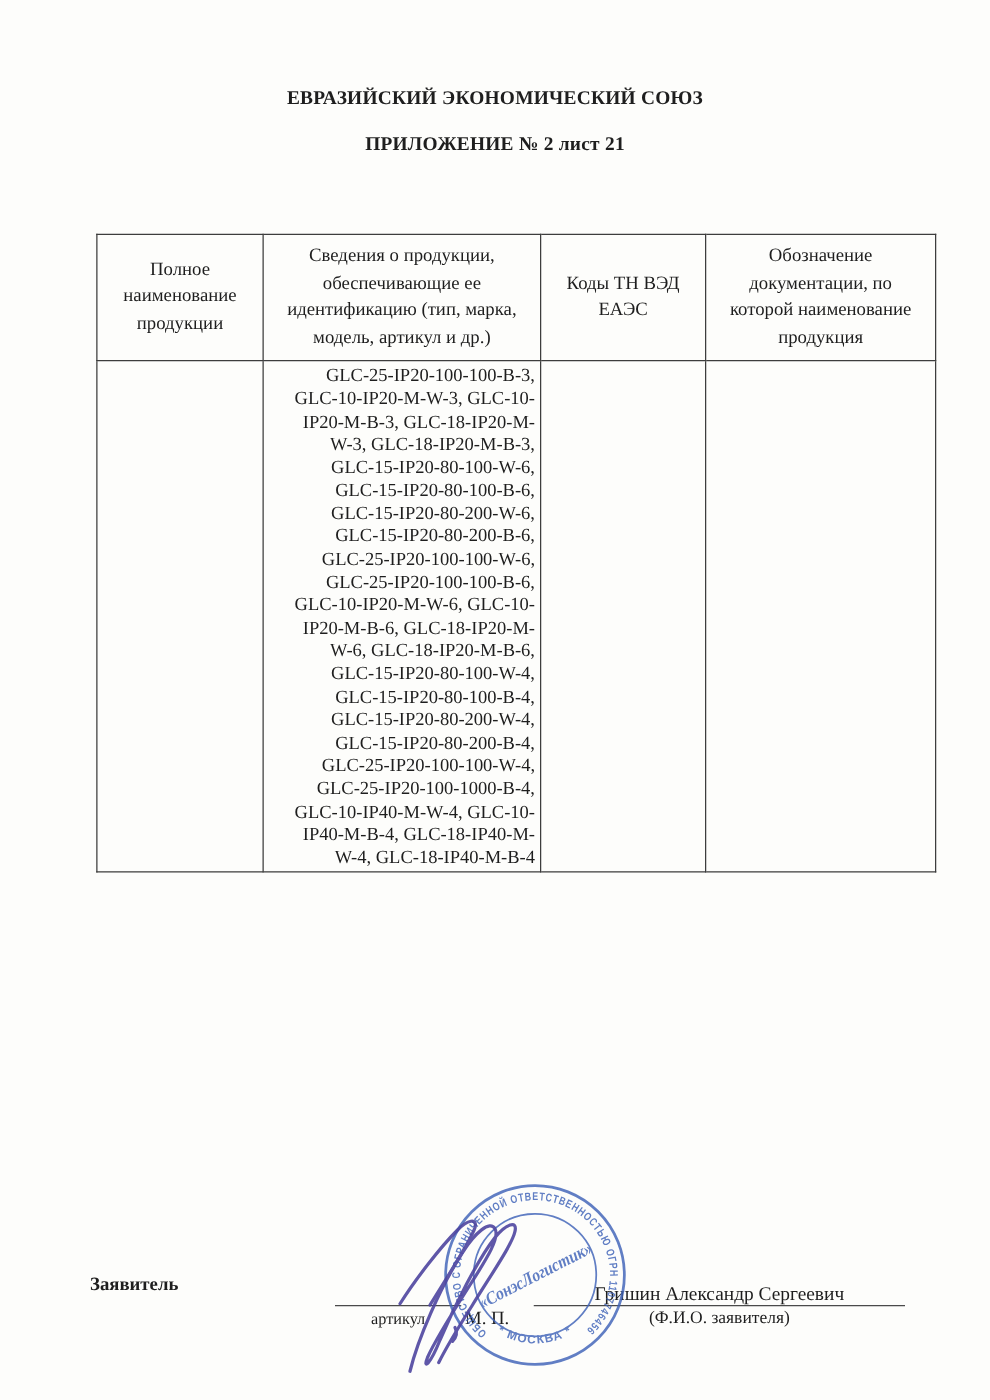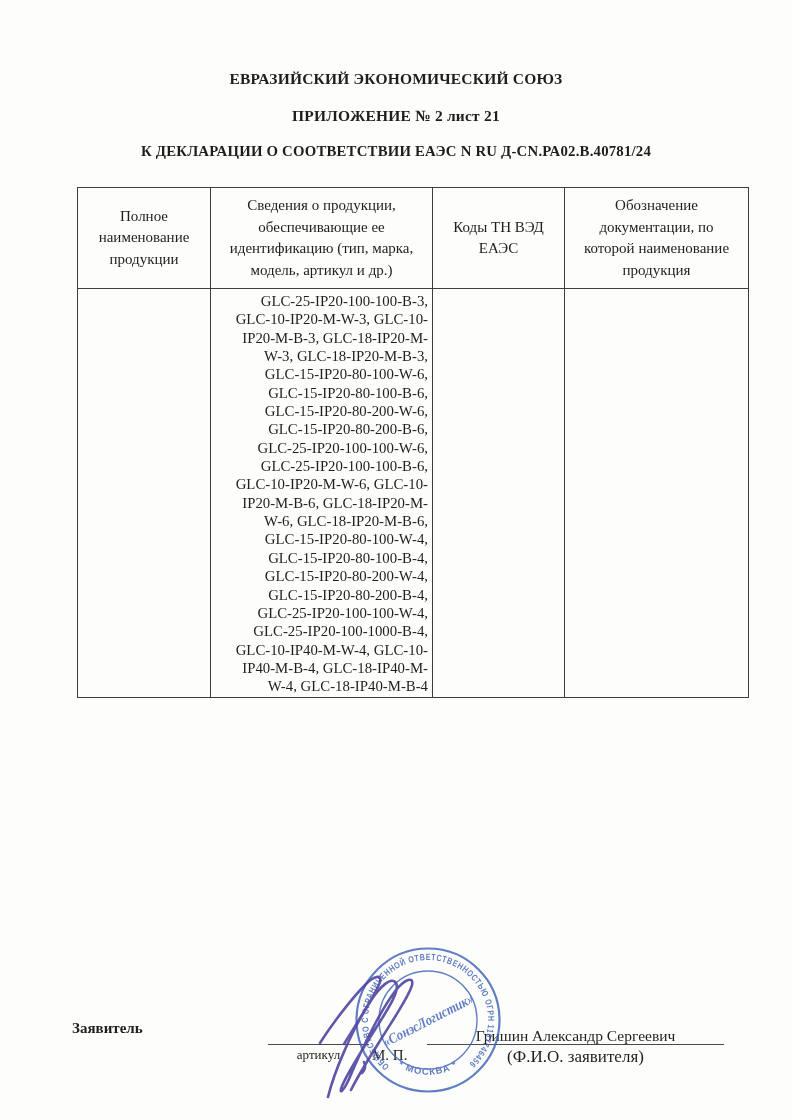--- a/index.html
+++ b/index.html
@@ -27,35 +27,34 @@
     height:405px;vertical-align:top;font-size:14.8px;line-height:18.35px;
   }
   td.cell-models{white-space:pre-line;padding:3px 4px 0 7px;text-align:right;}
 
   .footer-label{position:absolute;left:72px;top:1020px;font-size:15px;font-weight:bold;text-align:right;}
   .sig-line{position:absolute;left:268px;top:1044px;width:101px;border-top:1.4px solid #4a4a4a;}
   .sig-caption{position:absolute;left:268px;top:1047px;width:101px;text-align:center;font-size:13px;}
   .seal-mark{position:absolute;left:372px;top:1047px;font-size:15px;}
   .name-line{position:absolute;left:427px;top:1044px;width:297px;border-top:1.4px solid #4a4a4a;}
   .name-text{position:absolute;left:427px;top:1027px;width:297px;text-align:center;font-size:15.5px;white-space:nowrap;}
-  .name-caption{position:absolute;left:427px;top:1047px;width:297px;text-align:center;font-size:17px;}
+  .name-caption{position:absolute;left:427px;top:1047px;width:297px;text-align:center;font-size:14px;}
 
   svg.ink{position:absolute;left:0;top:0;pointer-events:none;}
   .stamp-ring-text{font-family:"Liberation Sans","DejaVu Sans",sans-serif;font-size:9px;font-weight:bold;letter-spacing:.8px;}
   .stamp-bottom-text{font-family:"Liberation Sans","DejaVu Sans",sans-serif;font-size:9.5px;font-weight:bold;letter-spacing:1px;}
   .stamp-center-text{font-family:"Liberation Serif","DejaVu Serif",serif;font-size:14.5px;font-weight:bold;font-style:italic;}
 </style>
 </head>
 <body>
 
 <div class="page">
 
   <div class="title title-union">ЕВРАЗИЙСКИЙ ЭКОНОМИЧЕСКИЙ СОЮЗ</div>
   <div class="title title-appendix">ПРИЛОЖЕНИЕ № 2 лист 21</div>
-  <div class="title title-declaration">К ДЕКЛАРАЦИИ О СООТВЕТСТВИИ ЕАЭС N RU Д-CN.РА02.В.40781/24</div>
 
   <table class="decl">
     <colgroup>
       <col style="width:133px">
         <col style="width:222px">
         <col style="width:132px">
         <col style="width:184px">
     </colgroup>
     <thead>
       <tr>

